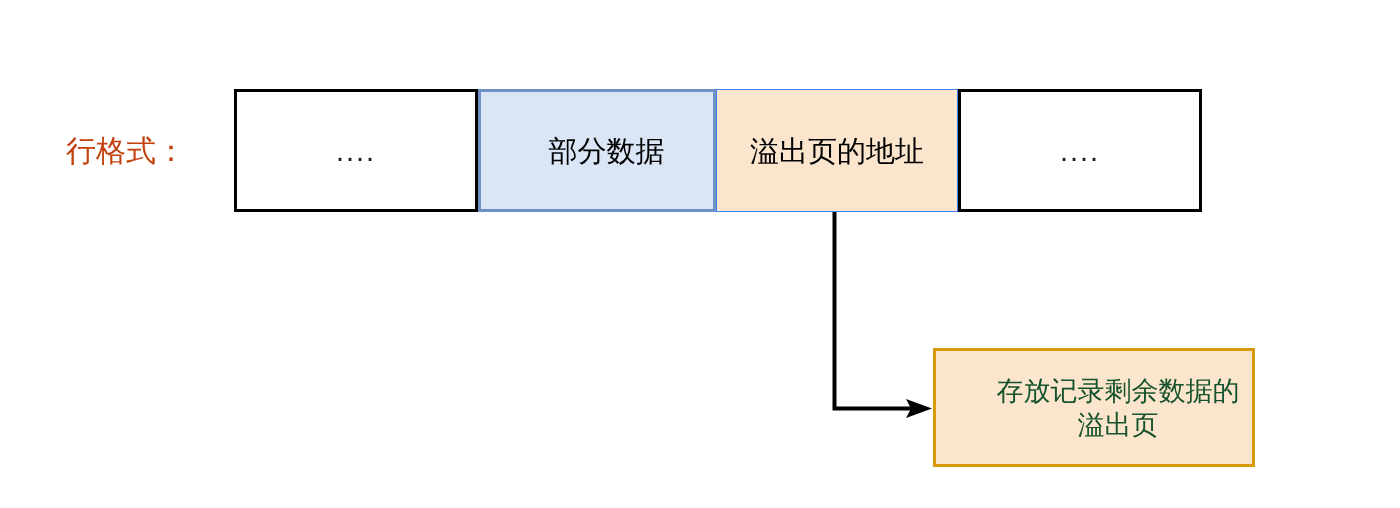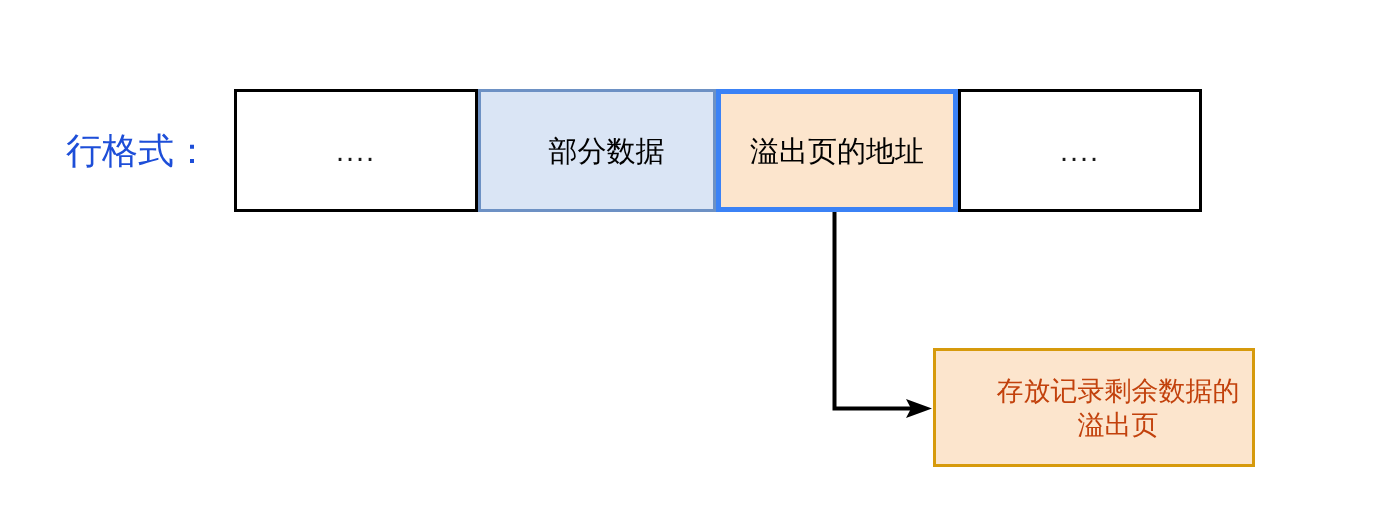--- a/index.html
+++ b/index.html
@@ -17,23 +17,23 @@
     position: relative;
     width: 1400px;
     height: 508px;
   }
 
   
   .row-label {
     position: absolute;
     left: 66px;
     top: 131px;
-    font-size: 36px;
+    font-size: 30px;
     line-height: 40px;
-    color: #1d4ed8;
+    color: #c2410c;
     white-space: nowrap;
     letter-spacing: 0px;
   }
 
   
   .row-format {
     position: absolute;
     left: 234px;
     top: 89px;
     height: 123px;
@@ -53,21 +53,21 @@
   .seg-plain {
     background: #ffffff;
     border: 3px solid #000000;
   }
   .seg-blue {
     background: #dae5f5;
     border: 3px solid #6d91c4;
   }
   .seg-orange {
     background: #fce5cd;
-    border: 5px solid #3b82f6;
+    border: 1px solid #3b82f6;
   }
   .w-a  { width: 244px; }
   .w-b  { width: 238px; padding-left: 19px; }
   .w-c  { width: 242px; }
   .w-d  { width: 244px; }
 
   .dots {
     font-size: 29px;
     letter-spacing: 2px;
     color: #1a1a1a;
@@ -93,21 +93,21 @@
     box-sizing: border-box;
     background: #fce5cd;
     border: 3px solid #d69a0c;
     display: flex;
     flex-direction: column;
     align-items: center;
     justify-content: center;
     text-align: center;
     font-size: 27px;
     line-height: 34px;
-    color: #c2410c;
+    color: #14532d;
     padding-left: 48px;
   }
   .overflow-box span { display: block; white-space: nowrap; }
 </style>
 </head>
 <body>
 
 <div id="canvas">
 
   <div class="row-label">行格式：</div>

